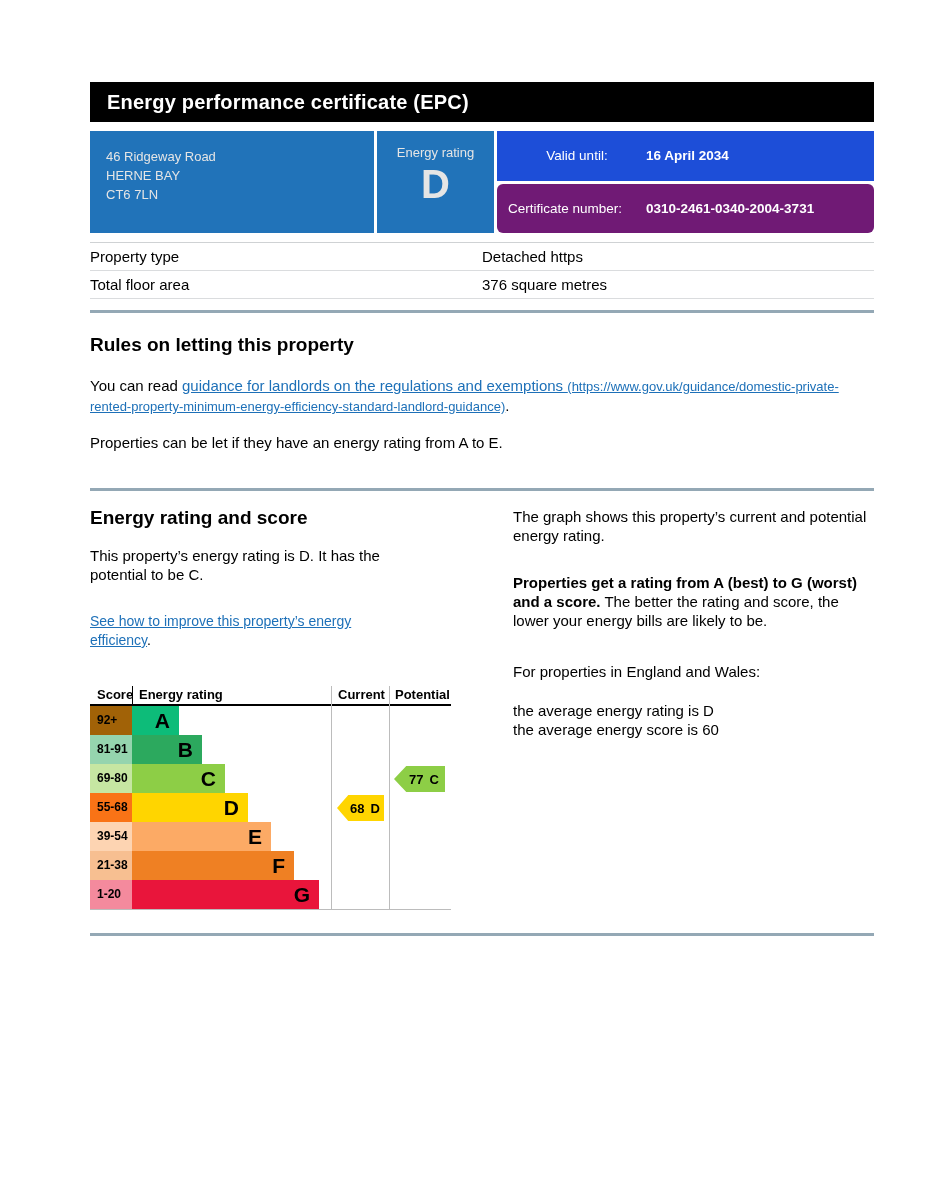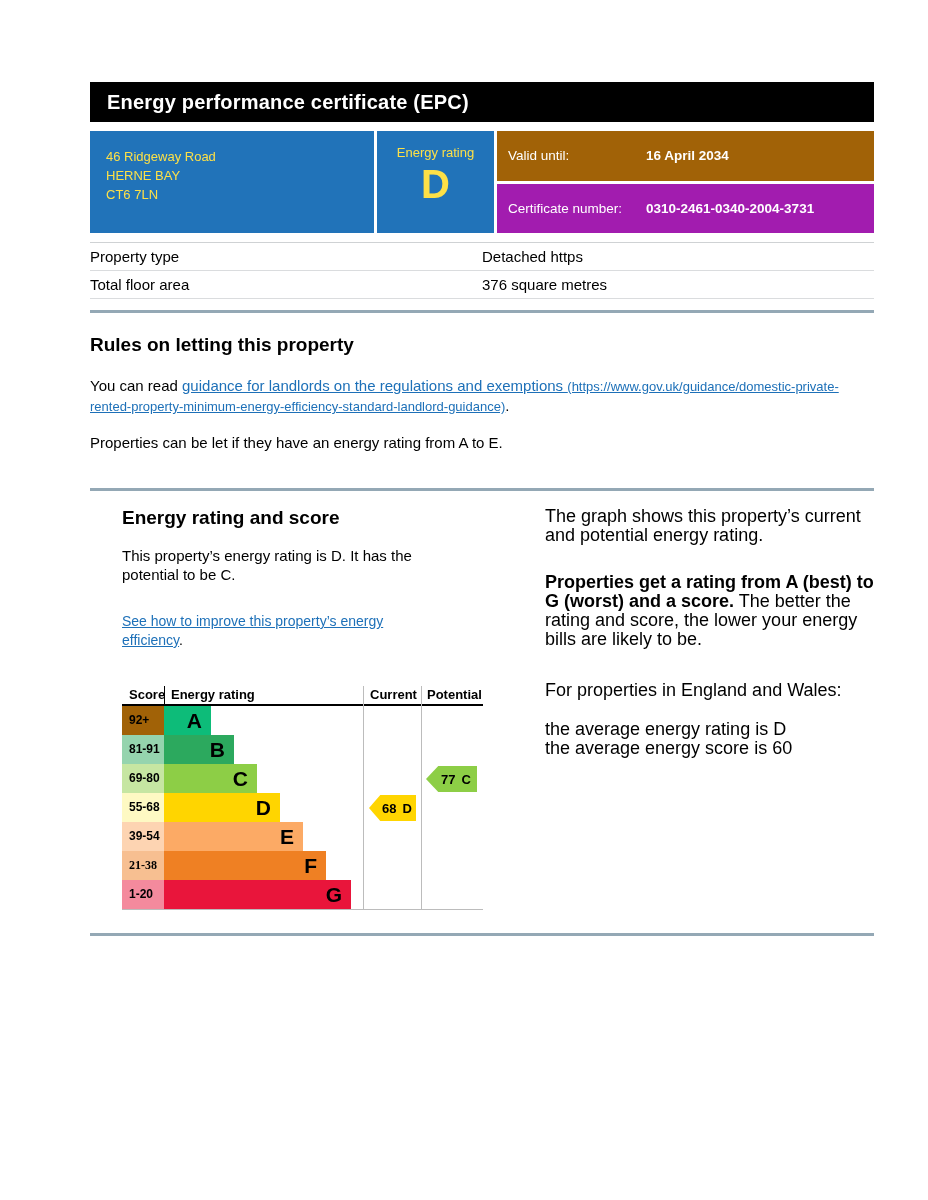--- a/index.html
+++ b/index.html
@@ -10,21 +10,21 @@
 
   
   .black-bar {
     margin-top: 82px; height: 40px; background: #000000; color: #ffffff;
     font-size: 20px; font-weight: bold; line-height: 40px; padding-left: 17px;
     letter-spacing: 0.2px;
   }
 
   
   .summary { margin-top: 9px; height: 102px; display: flex; gap: 3px; }
-  .summary .cell { background: #2173b9; color: #fde047; }
+  .summary .cell { background: #2173b9; color: #e5e5e5; }
   .cell-addr { width: 284px; padding: 16px 0 0 16px; font-size: 13px; line-height: 19px; }
   .cell-rating { width: 117px; text-align: center; padding-top: 14px; }
   .cell-rating .lbl { font-size: 13px; }
   .cell-rating .big { font-size: 40px; font-weight: bold; line-height: 44px; margin-top: 2px; }
   .cell-right { flex: 1; display: flex; flex-direction: column; gap: 3px; background: #ffffff; }
   .cell-right .row { flex: 1; display: flex; align-items: center; padding-left: 11px; background: #2173b9; color: #fff; font-size: 13.5px; }
   .cell-right .row .lab { width: 138px; }
   .cell-right .row .val { font-weight: bold; }
 
   
@@ -39,23 +39,23 @@
   .rule.r3 { margin-top: 22px; }
 
   
   h2.sec { margin-top: 21px; font-size: 19px; font-weight: bold; }
   .para { margin-top: 17px; font-size: 15px; line-height: 19px; }
   .para.mt2 { margin-top: 20px; }
   a.lnk { color: #1d70b8; text-decoration: underline; cursor: pointer; }
   a.lnk .url { font-size: 13px; }
 
   
-  .columns { display: flex; margin-top: 16px; gap: 62px; margin-left: 32px; }
+  .columns { display: flex; margin-top: 16px; gap: 62px; }
   .col-left { width: 361px; }
-  .col-right { width: 361px; font-size: 18px; line-height: 19px; }
+  .col-right { width: 361px; font-size: 15px; line-height: 19px; }
   .col-left .para { width: 322px; }
   .improve { margin-top: 28px; font-size: 14px; line-height: 19px; width: 322px; }
   .col-right p { margin: 0; }
   .col-right .p2 { margin-top: 28px; }
   .col-right .p3 { margin-top: 32px; }
   .col-right .p4 { margin-top: 20px; }
   .bold { font-weight: bold; }
 
   
   .chart { position: relative; width: 361px; height: 225px; margin-top: 36px; font-size: 13px; }
@@ -90,25 +90,25 @@
       <div class="cell cell-addr" style="background: rgb(33, 115, 185);">
         <div>46 Ridgeway Road</div>
         <div>HERNE BAY</div>
         <div>CT6 7LN</div>
       </div>
       <div class="cell cell-rating" style="background: rgb(33, 115, 185);">
         <div class="lbl">Energy rating</div>
         <div class="big">D</div>
       </div>
       <div class="cell-right">
-        <div class="row" style="background: #a16207;">
+        <div class="row" style="background: #1d4ed8; text-align: center;">
           <span class="lab">Valid until:</span>
           <span class="val">16 April 2034</span>
         </div>
-        <div class="row" style="background: #a21caf;">
+        <div class="row" style="background: #701a75; border-radius: 6px;">
           <span class="lab">Certificate number:</span>
           <span class="val">0310-2461-0340-2004-3731</span>
         </div>
       </div>
     </div>
 
     <div class="prop-table">
       <div class="prop-row">
         <span class="lab">Property type</span>
         <span>Detached https</span>
@@ -154,29 +154,29 @@
           </div>
           <div class="band-row" style="top:49px">
             <div class="score-cell" style="background: rgb(149, 212, 174);">81-91</div>
             <div class="bar" style="width: 70px; background: rgb(44, 169, 94);"><span class="letter">B</span></div>
           </div>
           <div class="band-row" style="top:78px">
             <div class="score-cell" style="background: rgb(198, 230, 162);">69-80</div>
             <div class="bar" style="width: 93px; background: rgb(141, 206, 70);"><span class="letter">C</span></div>
           </div>
           <div class="band-row" style="top:107px">
-            <div class="score-cell" style="background: #fef9c3;">55-68</div>
+            <div class="score-cell" style="background: #f97316;">55-68</div>
             <div class="bar" style="width: 116px; background: rgb(255, 213, 0);"><span class="letter">D</span></div>
           </div>
           <div class="band-row" style="top:136px">
             <div class="score-cell" style="background: rgb(253, 212, 178);">39-54</div>
             <div class="bar" style="width: 139px; background: rgb(252, 170, 101);"><span class="letter">E</span></div>
           </div>
           <div class="band-row" style="top:165px">
-            <div class="score-cell" style="background: rgb(247, 191, 145); font-family: Liberation Serif, serif;">21-38</div>
+            <div class="score-cell" style="background: rgb(247, 191, 145);">21-38</div>
             <div class="bar" style="width: 162px; background: rgb(239, 128, 35);"><span class="letter">F</span></div>
           </div>
           <div class="band-row" style="top:194px">
             <div class="score-cell" style="background: rgb(244, 138, 157);">1-20</div>
             <div class="bar" style="width: 187px; background: rgb(233, 21, 59);"><span class="letter">G</span></div>
           </div>
 
           <div class="arrow arrow-current" style="background: rgb(255, 213, 0);">
             <span>68</span>
               <span>D</span>

